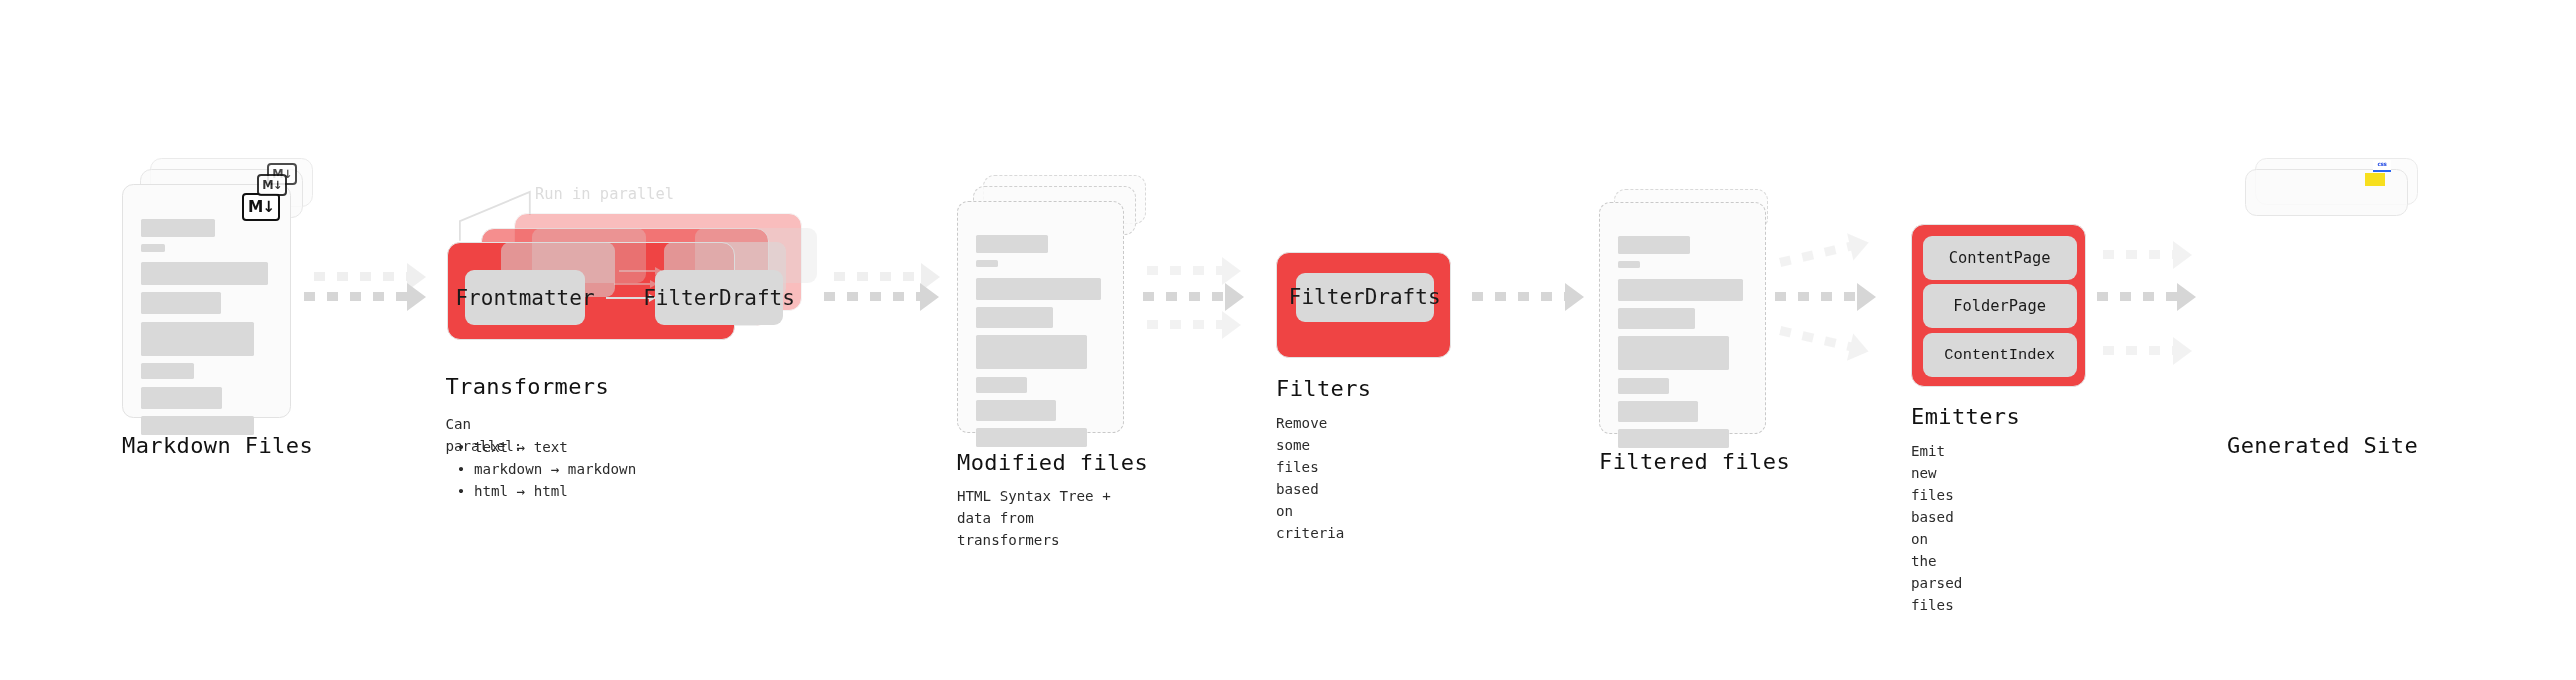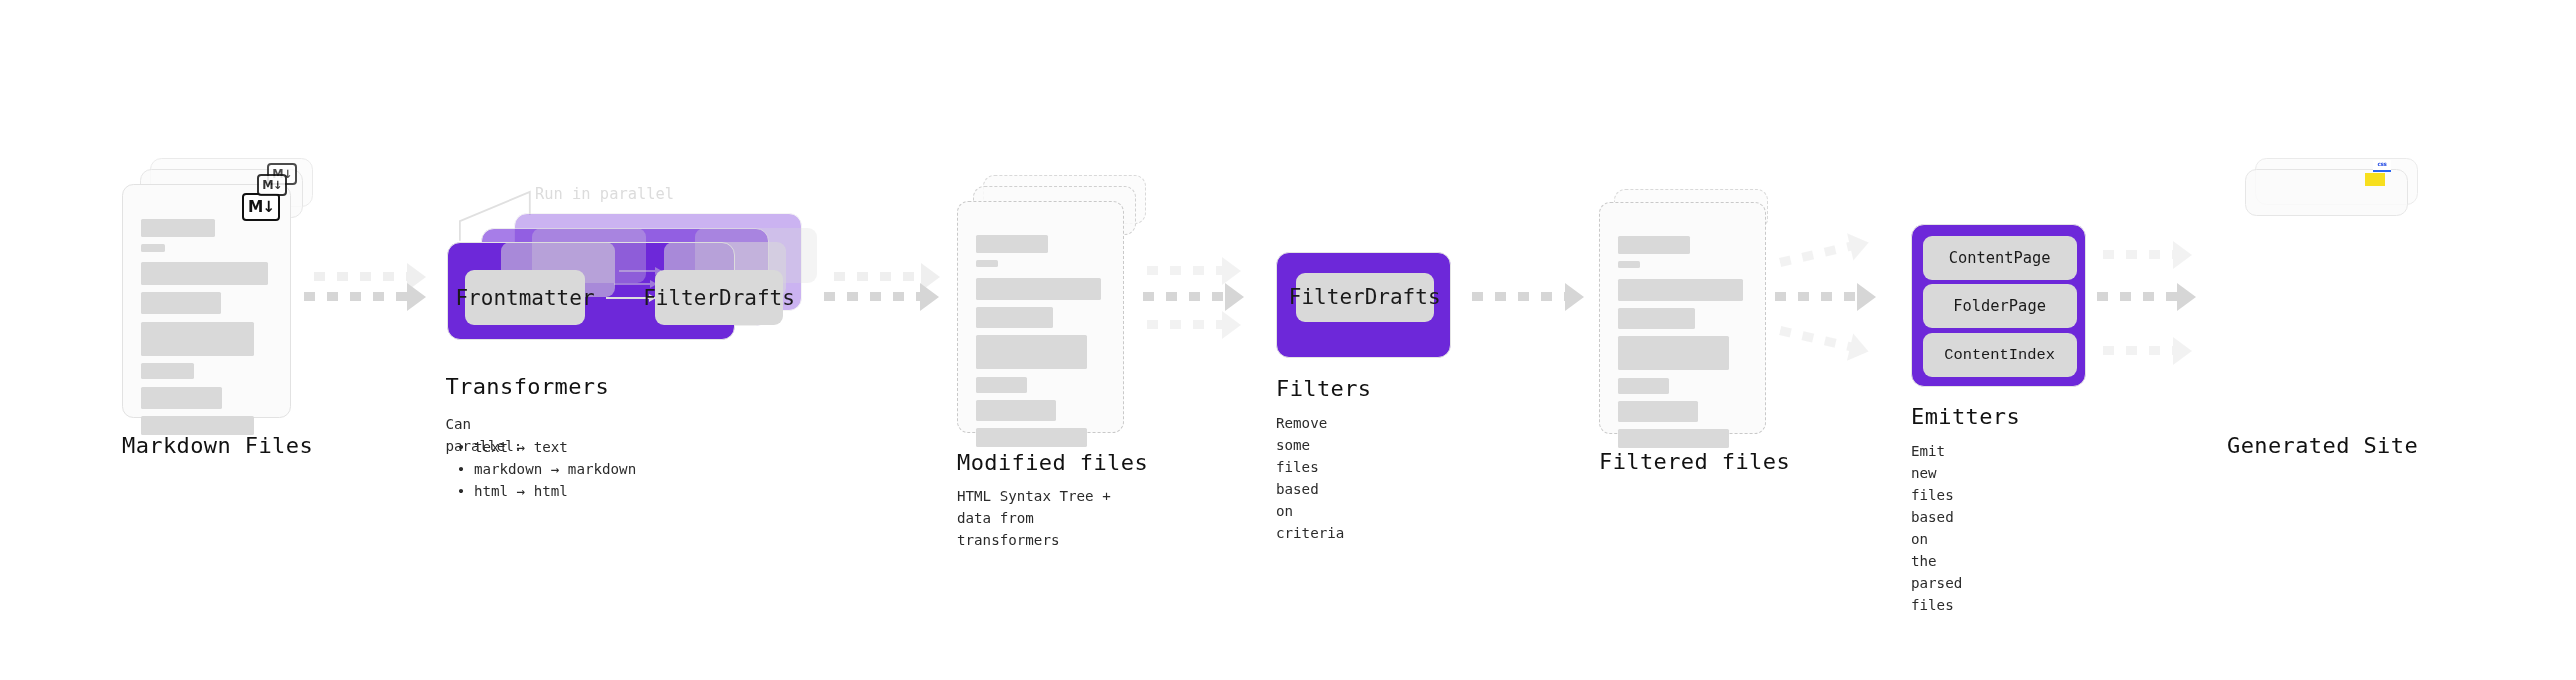--- a/index.html
+++ b/index.html
@@ -66,21 +66,21 @@
   .js-badge{background:#f7df1e;}
   .css-badge{
     background:#fff;color:#264de4;font-size:5.7px;font-weight:bold;
     text-align:center;border-bottom:2.4px solid #2965f1;letter-spacing:-0.3px;
     font-family:"DejaVu Sans","Liberation Sans",sans-serif;line-height:8.1px;
   }
 
   
   .pbox{
     position:absolute;box-sizing:border-box;
-    background:#6d28d9;border:1.3px solid #e4e4e4;border-radius:13px;
+    background:#ef4444;border:1.3px solid #e4e4e4;border-radius:13px;
   }
   .pbox.l1{opacity:.35;}
   .pbox.l2{opacity:.6;}
   .pill{
     position:absolute;box-sizing:border-box;
     background:#d9d9d9;border-radius:9px;
     display:flex;align-items:center;justify-content:center;
     color:#1a1a1a;font-size:21px;white-space:nowrap;
   }
   .pill.f1{opacity:.30;}

